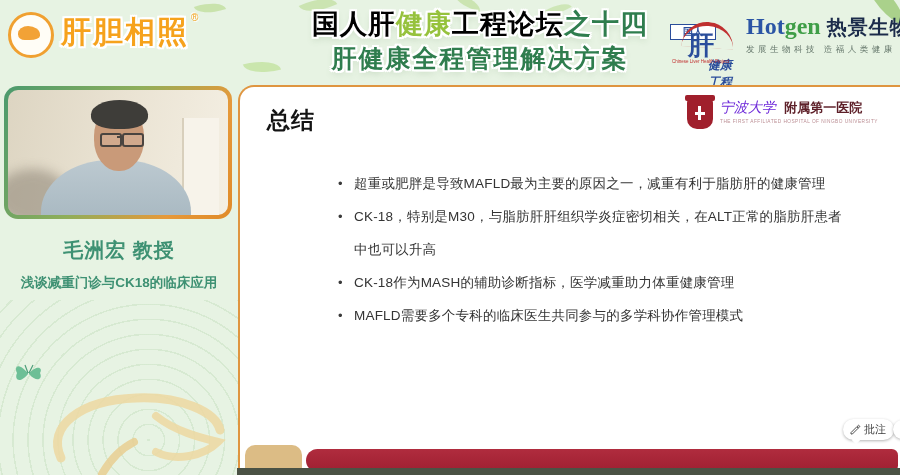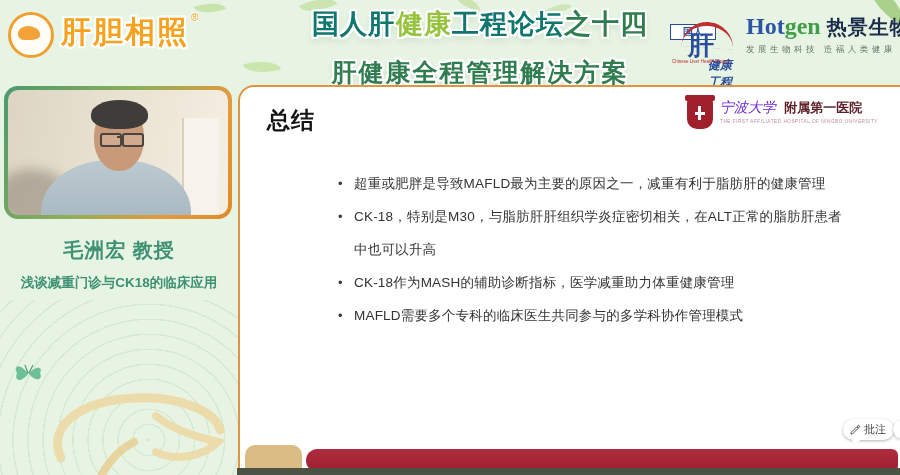--- a/index.html
+++ b/index.html
@@ -18,23 +18,23 @@
   .gandan{position:absolute;left:8px;top:12px;display:flex;align-items:flex-start;}
   .gandan-circle{width:40px;height:40px;border-radius:50%;border:3px solid #f0a030;background:#fffdf6;position:relative;}
   .gandan-circle .blob{position:absolute;left:7px;top:11px;width:22px;height:14px;background:#f2a236;border-radius:60% 70% 60% 40%/70% 80% 40% 50%;}
   .gandan-text{margin-left:7px;font-size:30px;font-weight:900;color:#f6a21c;letter-spacing:2px;
     text-shadow:-2px -2px 0 #fff,2px -2px 0 #fff,-2px 2px 0 #fff,2px 2px 0 #fff,0 2px 0 #fff,0 -2px 0 #fff,2px 0 0 #fff,-2px 0 0 #fff;}
   .gandan-reg{font-size:10px;color:#f6a21c;vertical-align:top;margin-left:2px;
     text-shadow:-1px -1px 0 #fff,1px 1px 0 #fff;}
   .banner{position:absolute;left:270px;top:6px;width:420px;text-align:center;font-weight:900;}
   .banner .line1{font-size:27px;letter-spacing:1px;
     text-shadow:-2px -2px 0 #fff,2px -2px 0 #fff,-2px 2px 0 #fff,2px 2px 0 #fff,0 2px 0 #fff,0 -2px 0 #fff,2px 0 0 #fff,-2px 0 0 #fff,0 4px 6px rgba(100,140,90,.25);}
-  .banner .line2{font-size:25px;letter-spacing:2px;color:#2f7d4e;margin-top:14px;
+  .banner .line2{font-size:25px;letter-spacing:2px;color:#2f7d4e;margin-top:0;
     text-shadow:-2px -2px 0 #fff,2px -2px 0 #fff,-2px 2px 0 #fff,2px 2px 0 #fff,0 2px 0 #fff,0 -2px 0 #fff,2px 0 0 #fff,-2px 0 0 #fff,0 4px 6px rgba(100,140,90,.25);}
-  .c-orange{color:#0f766e;}
+  .c-orange{color:#000000;}
   .c-lgreen{color:#96c23d;}
   .c-dgreen{color:#2f7d4e;}
 
   .clhp{position:absolute;left:668px;top:22px;width:74px;height:48px;}
   .clhp .t1{position:absolute;left:2px;top:2px;font-size:10px;font-weight:900;color:#2a4d9b;border:1px solid #2a4d9b;padding:0 12px;background:#fff;}
   .clhp .big{position:absolute;left:20px;top:6px;font-size:26px;font-weight:900;color:#2a4d9b;}
   .clhp .swoosh{position:absolute;left:14px;top:0px;width:52px;height:22px;border-top:4px solid #c03030;border-radius:50% 50% 0 0/100% 100% 0 0;transform:rotate(4deg);}
   .clhp .rest{position:absolute;left:40px;top:35px;font-size:12px;font-weight:900;font-style:italic;color:#2a4d9b;letter-spacing:0px;}
   .clhp .cap{position:absolute;left:4px;top:36px;font-size:5px;color:#c03030;white-space:nowrap;transform:scale(.9);transform-origin:left top;}
 

